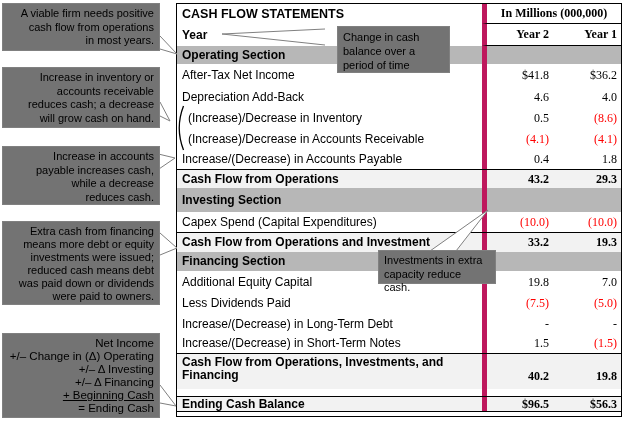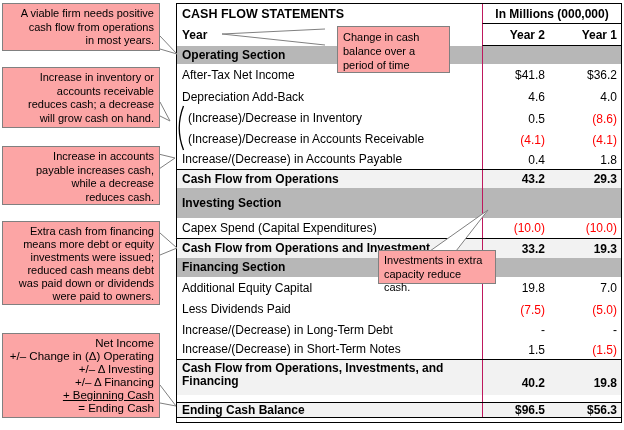--- a/index.html
+++ b/index.html
@@ -6,21 +6,21 @@
   .canvas{position:relative;width:624px;height:430px;background:#fff;
           font-family:"Liberation Sans",sans-serif;color:#000;overflow:hidden;}
 
   
   .cfs{position:absolute;left:176px;top:3px;width:446px;box-sizing:border-box;
        border:1.5px solid #000;background:#fff;z-index:1;}
   .row{display:flex;box-sizing:border-box;align-items:center;}
   .lbl{flex:1;padding-left:5px;font-size:12px;white-space:normal;line-height:13px;}
   .lbl.indent{padding-left:11px;}
   .vg{width:139px;align-self:stretch;display:flex;align-items:center;
-      border-left:1px solid #be185d;box-sizing:border-box;}
+      border-left:5px solid #be185d;box-sizing:border-box;font-family:Liberation Serif, serif;}
   .v{font-size:12px;text-align:right;box-sizing:border-box;}
   .v2{width:70px;padding-right:8px;}
   .v1{flex:1;padding-right:4px;}
   .bold{font-weight:bold;}
   .r-head{height:20px;}
   .r-head .lbl{font-size:12.5px;font-weight:bold;}
   .r-head .vg{border-bottom:1px solid #000;}
   .units{width:100%;text-align:center;font-size:12px;font-weight:bold;}
   .r-year{height:22px;}
   .r-year .vg{border-bottom:1px solid #000;}
@@ -33,21 +33,21 @@
   .r-sub2 .vg{align-items:flex-end;}
   .r-sub2 .v{padding-bottom:5px;}
   .r-cash{background:var(--shade,#f2f2f2);border-top:1px solid #b0b0b0;}
   .r-end{background:var(--shade,#f2f2f2);border-top:1px solid #000;
          border-bottom:1px solid #000;font-weight:bold;}
   .r-gap{background:#fff;}
   .strip{height:4px;background:#fff;}
   .neg{color:var(--neg,#ff0000);}
 
   
-  .callout{position:absolute;background:#fca5a5;border:1px solid #808080;
+  .callout{position:absolute;background:#737373;border:1px solid #808080;
            font-size:11px;line-height:13.5px;padding:3px 5px;
            box-sizing:border-box;z-index:3;}
   .callout.right{text-align:right;}
   .callout .u{text-decoration:underline;}
 
   
   .overlay{position:absolute;left:0;top:0;width:624px;height:430px;
            z-index:2;pointer-events:none;}
 </style>
 </head>
@@ -112,21 +112,21 @@
             <div class="v v1">1.8</div>
           </div>
         </div>
         <div class="row r-sub" style="height: 19px;">
           <div class="lbl">Cash Flow from Operations</div>
           <div class="vg">
             <div class="v v2">43.2</div>
             <div class="v v1">29.3</div>
           </div>
         </div>
-        <div class="row r-band" style="height: 30px;">
+        <div class="row r-band" style="height: 24px;">
           <div class="lbl">Investing Section</div>
           <div class="vg">
             <div class="v v2"></div>
             <div class="v v1"></div>
           </div>
         </div>
         <div class="row r-item" style="height: 20px;">
           <div class="lbl">Capex Spend (Capital Expenditures)</div>
           <div class="vg">
             <div class="v v2 neg">(10.0)</div>

